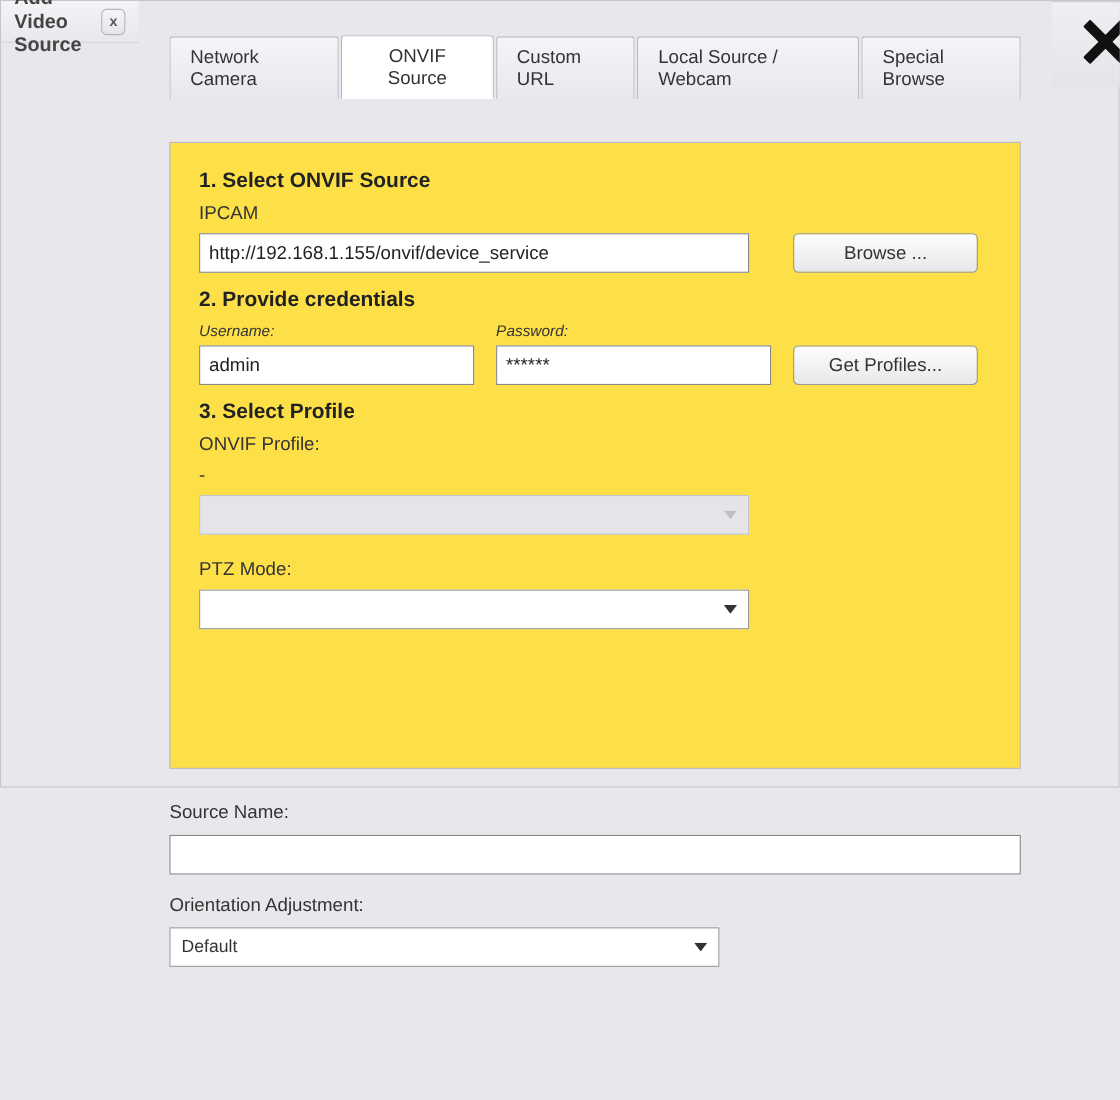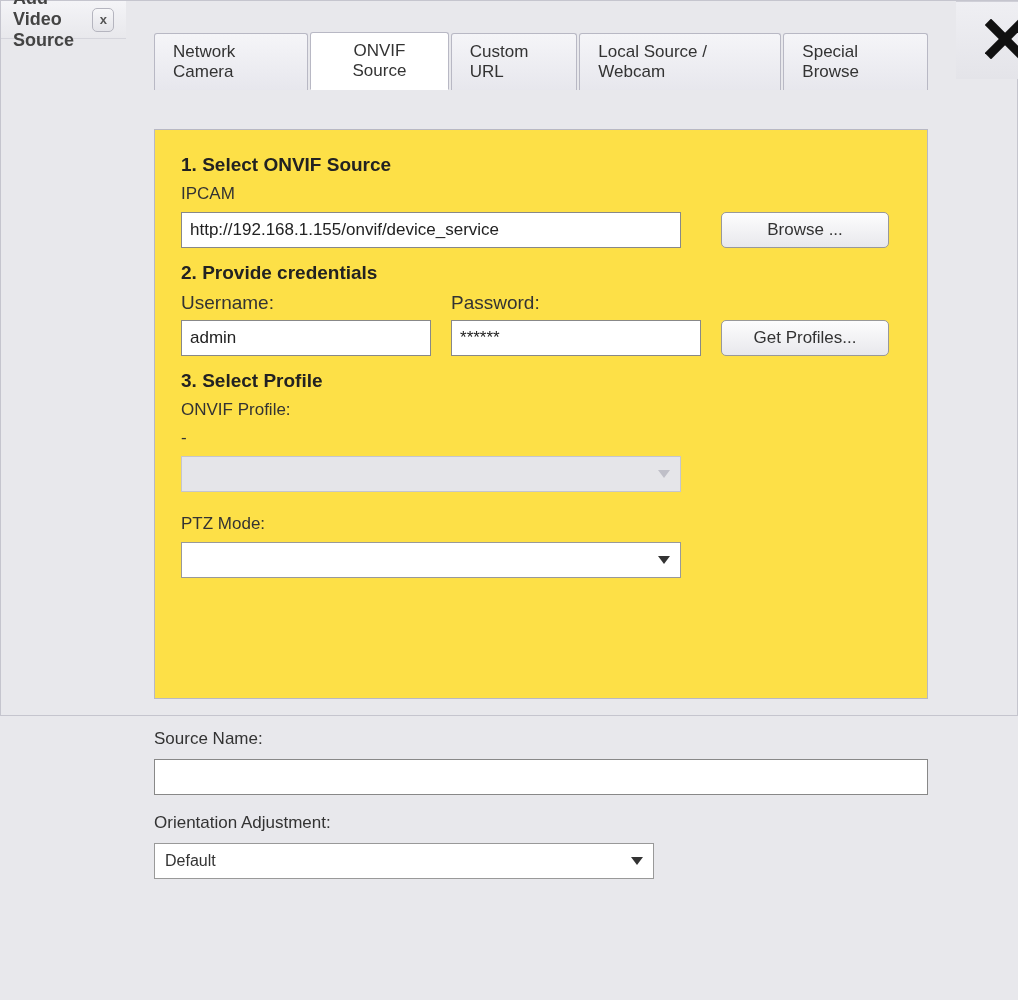--- a/index.html
+++ b/index.html
@@ -122,21 +122,21 @@
   padding: 0 18px;
   font-size: 17px;
   color: #333;
   cursor: pointer;
   display: inline-flex;
   align-items: center;
   justify-content: center;
 }
 .cred-row { display: flex; gap: 20px; margin-bottom: 6px; }
 .cred-col { display: flex; flex-direction: column; width: 250px; }
-.cred-col label { font-size: 19px; margin-bottom: 6px; color: #333; }
+.cred-col label { font-size: 14px; margin-bottom: 6px; color: #333; font-style: italic; }
 .right-btn-col { margin-left: auto; display: flex; align-items: flex-end; }
 .profile-dd, .ptz-dd, .orientation-dd {
   position: relative;
   width: 500px;
   height: 36px;
   border: 1px solid #999;
   background: #ffffff;
   display: flex;
   align-items: center;
   padding: 0 10px;

